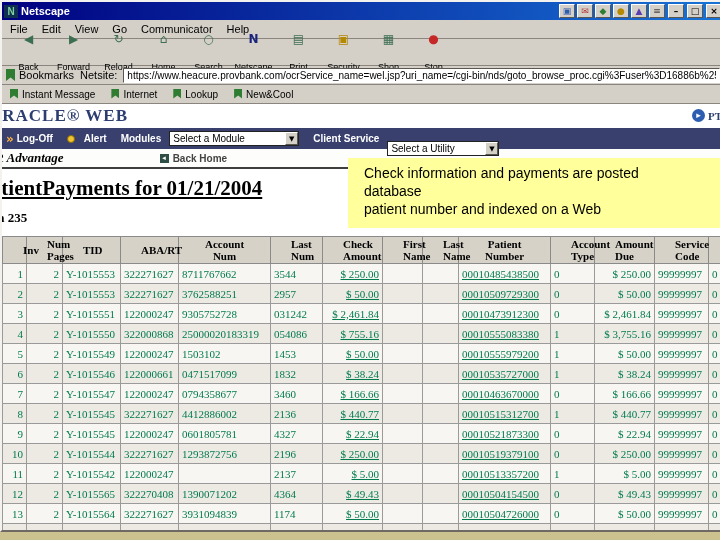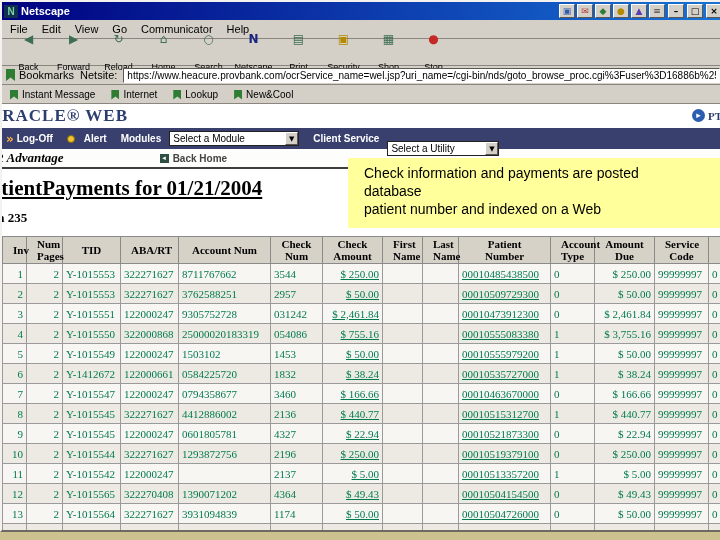--- a/index.html
+++ b/index.html
@@ -41,21 +41,21 @@
                  display:flex; align-items:center; gap:6px; padding:0 4px; font:11px "Liberation Sans",sans-serif; }
   .bm-chip { display:flex; align-items:center; gap:4px; }
   .bm-icon { width:9px; height:12px; background:#2e7d32; clip-path:polygon(0 0,100% 0,100% 100%,50% 70%,0 100%); }
   .netsite { color:#000; }
   .url-input { flex:1; height:15px; border:1px solid; border-color:#5a5650 #fff #fff #5a5650;
                background:#fff; font:10px "Liberation Sans",sans-serif; padding:0 3px; color:#000; }
 
   
   .personalbar { height:19px; background:#d4d0c8; border-bottom:1px solid #8a867f;
                  display:flex; align-items:center; gap:16px; padding:0 8px; font:10px "Liberation Sans",sans-serif; }
-  .pt-item { display:flex; align-items:flex-end; gap:4px; }
+  .pt-item { display:flex; align-items:flex-start; gap:4px; }
   .pt-icon { width:8px; height:10px; background:#2e7d32; clip-path:polygon(0 0,100% 0,100% 100%,50% 70%,0 100%); }
 
   
   .content { position:relative; background:#fff; height:428px; overflow:hidden; }
 
   .site-header { height:24px; position:relative; display:flex; align-items:center; background:#fff; }
   .oracle-logo { font:bold 17px "Liberation Serif",serif; color:#2c3e70; letter-spacing:1px; margin-left:-14px; white-space:nowrap; }
   .print-area { position:absolute; right:2px; top:5px; display:flex; align-items:center; gap:3px; }
   .print-icon { width:13px; height:13px; border-radius:50%; background:#2c5db0; color:#fff;
                 font:9px "DejaVu Sans",sans-serif; text-align:center; line-height:13px; }
@@ -83,21 +83,21 @@
                     text-align:center; line-height:9px; }
 
   .heading { font:bold 21px "Liberation Serif",serif; color:#000; text-decoration:underline;
              margin:7px 0 0 -24px; white-space:nowrap; }
   .batch { font:bold 13px "Liberation Serif",serif; color:#000; margin:9px 0 0 -30px; white-space:nowrap; }
 
   
   .payments-table { border-collapse:collapse; table-layout:fixed; width:760px; margin-top:10px;
                     font:11px "Liberation Serif",serif; }
   .payments-table th { background:#d6d2c8; border:1px solid #8a8a8a; font:bold 11px "Liberation Serif",serif;
-                       color:#000; padding:1px 10px; line-height:1.1; text-align:center; vertical-align:middle; height:26px; }
+                       color:#000; padding:1px 20px; line-height:1.1; text-align:center; vertical-align:middle; height:26px; }
   .payments-table td { border:1px solid #9a9a9a; padding:0 3px; height:20px; color:#007a4f;
                        white-space:nowrap; overflow:hidden; }
   .payments-table tr:nth-child(odd) td { background:#f7f6f2; }
   .payments-table tr:nth-child(even) td { background:#eceae3; }
   .payments-table td.r { text-align:right; }
   .payments-table td.u { text-decoration:underline; }
 
   
   .callout { position:absolute; left:348px; top:158px; width:372px; height:70px; background:#ffff9c;
              padding:6px 0 0 16px; font:14px "Liberation Sans",sans-serif; color:#000; line-height:1.3; z-index:5; }
@@ -265,21 +265,21 @@
             <col style="width: 54px;">
             <col style="width: 54px;">
           </colgroup>
           <thead>
             <tr>
               <th>Inv</th>
               <th>Num Pages</th>
               <th>TID</th>
               <th>ABA/RT</th>
               <th>Account Num</th>
-              <th>Check Num</th>
+              <th>Last Num</th>
               <th>Check Amount</th>
               <th>First Name</th>
               <th>Last Name</th>
               <th>Patient Number</th>
               <th>Account Type</th>
               <th>Amount Due</th>
               <th>Service Code</th>
               <th>OC</th>
             </tr>
           </thead>
@@ -360,23 +360,23 @@
               <td class=""></td>
               <td class=" u">00010555979200</td>
               <td class="">1</td>
               <td class="r">$ 50.00</td>
               <td class="">99999997</td>
               <td class="">0</td>
             </tr>
             <tr>
               <td class="r">6</td>
               <td class="r">2</td>
-              <td class="">Y-1412672</td>
+              <td class="">Y-1015546</td>
               <td class="">122000661</td>
-              <td class="">0584225720</td>
+              <td class="">0471517099</td>
               <td class="">1832</td>
               <td class="r u">$ 38.24</td>
               <td class=""></td>
               <td class=""></td>
               <td class=" u">00010535727000</td>
               <td class="">1</td>
               <td class="r">$ 38.24</td>
               <td class="">99999997</td>
               <td class="">0</td>
             </tr>

